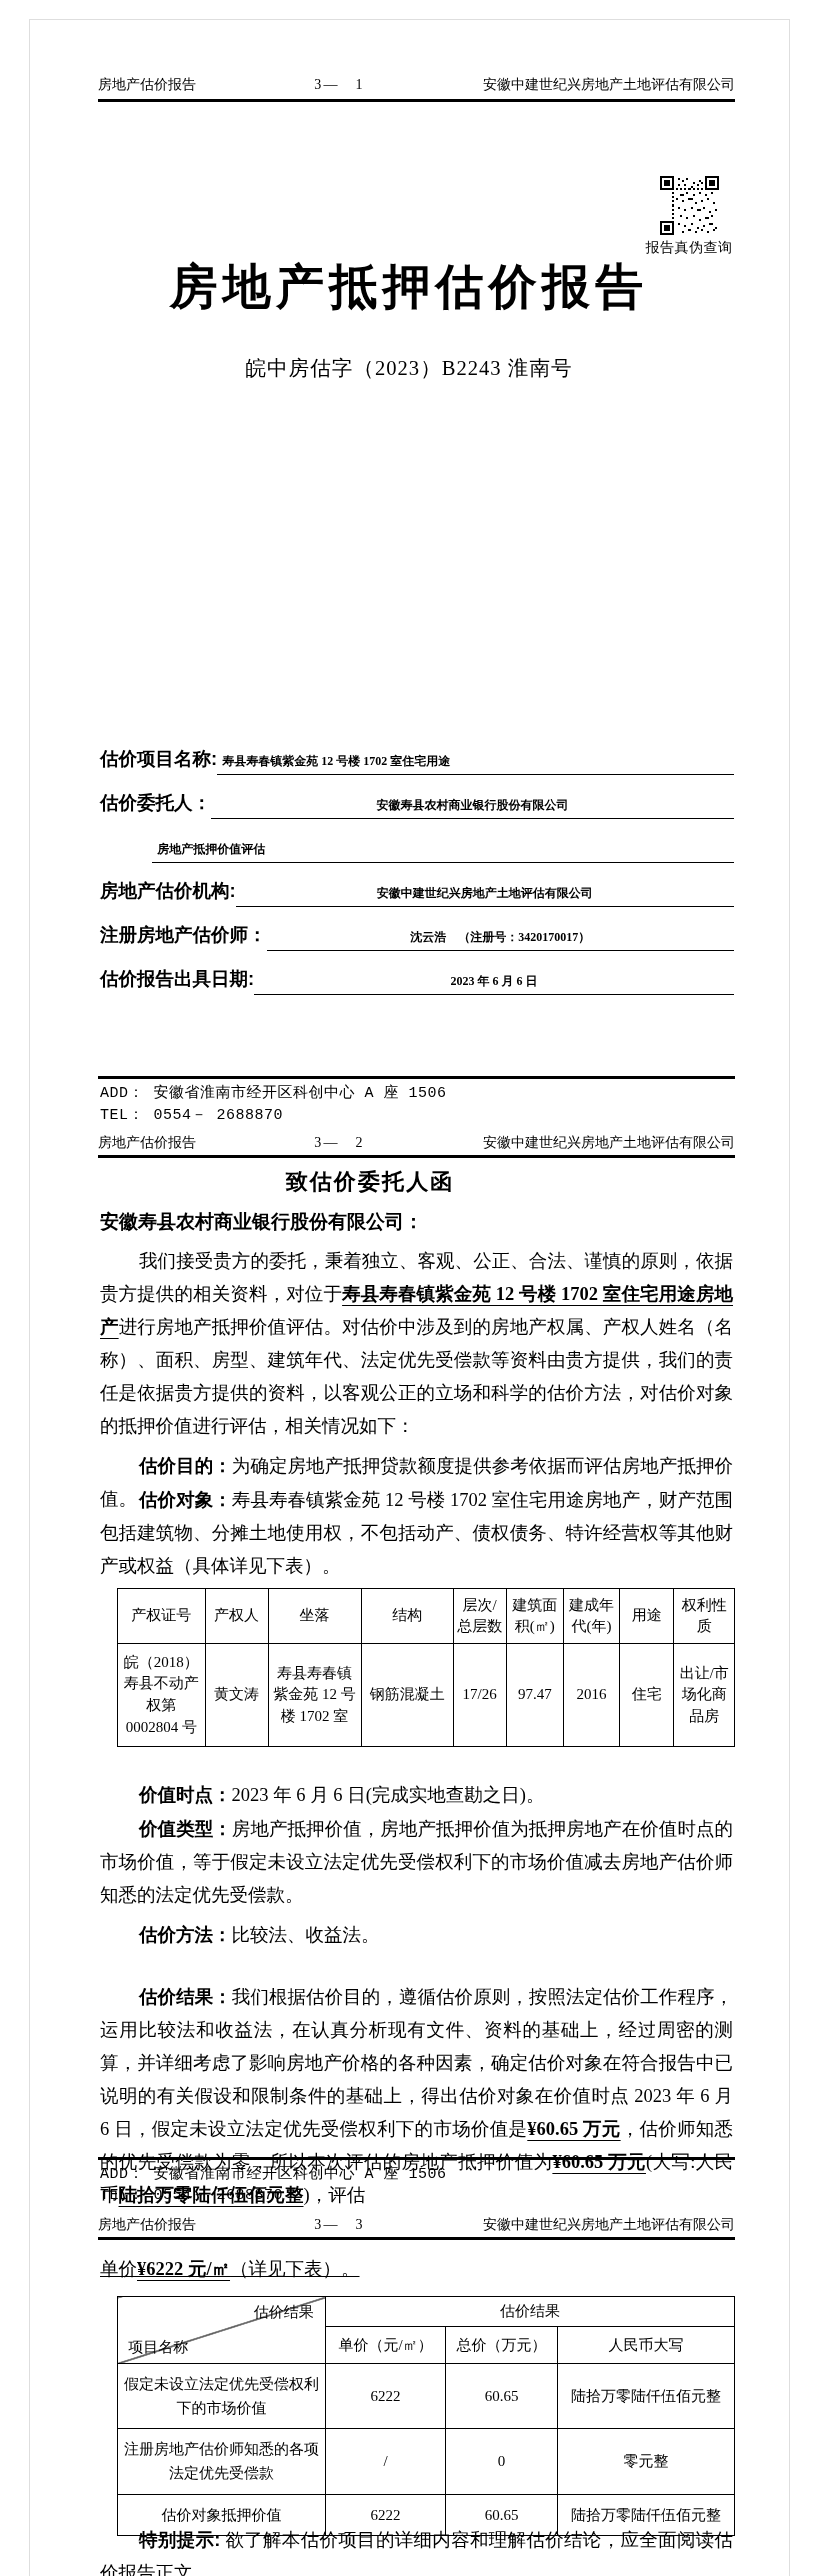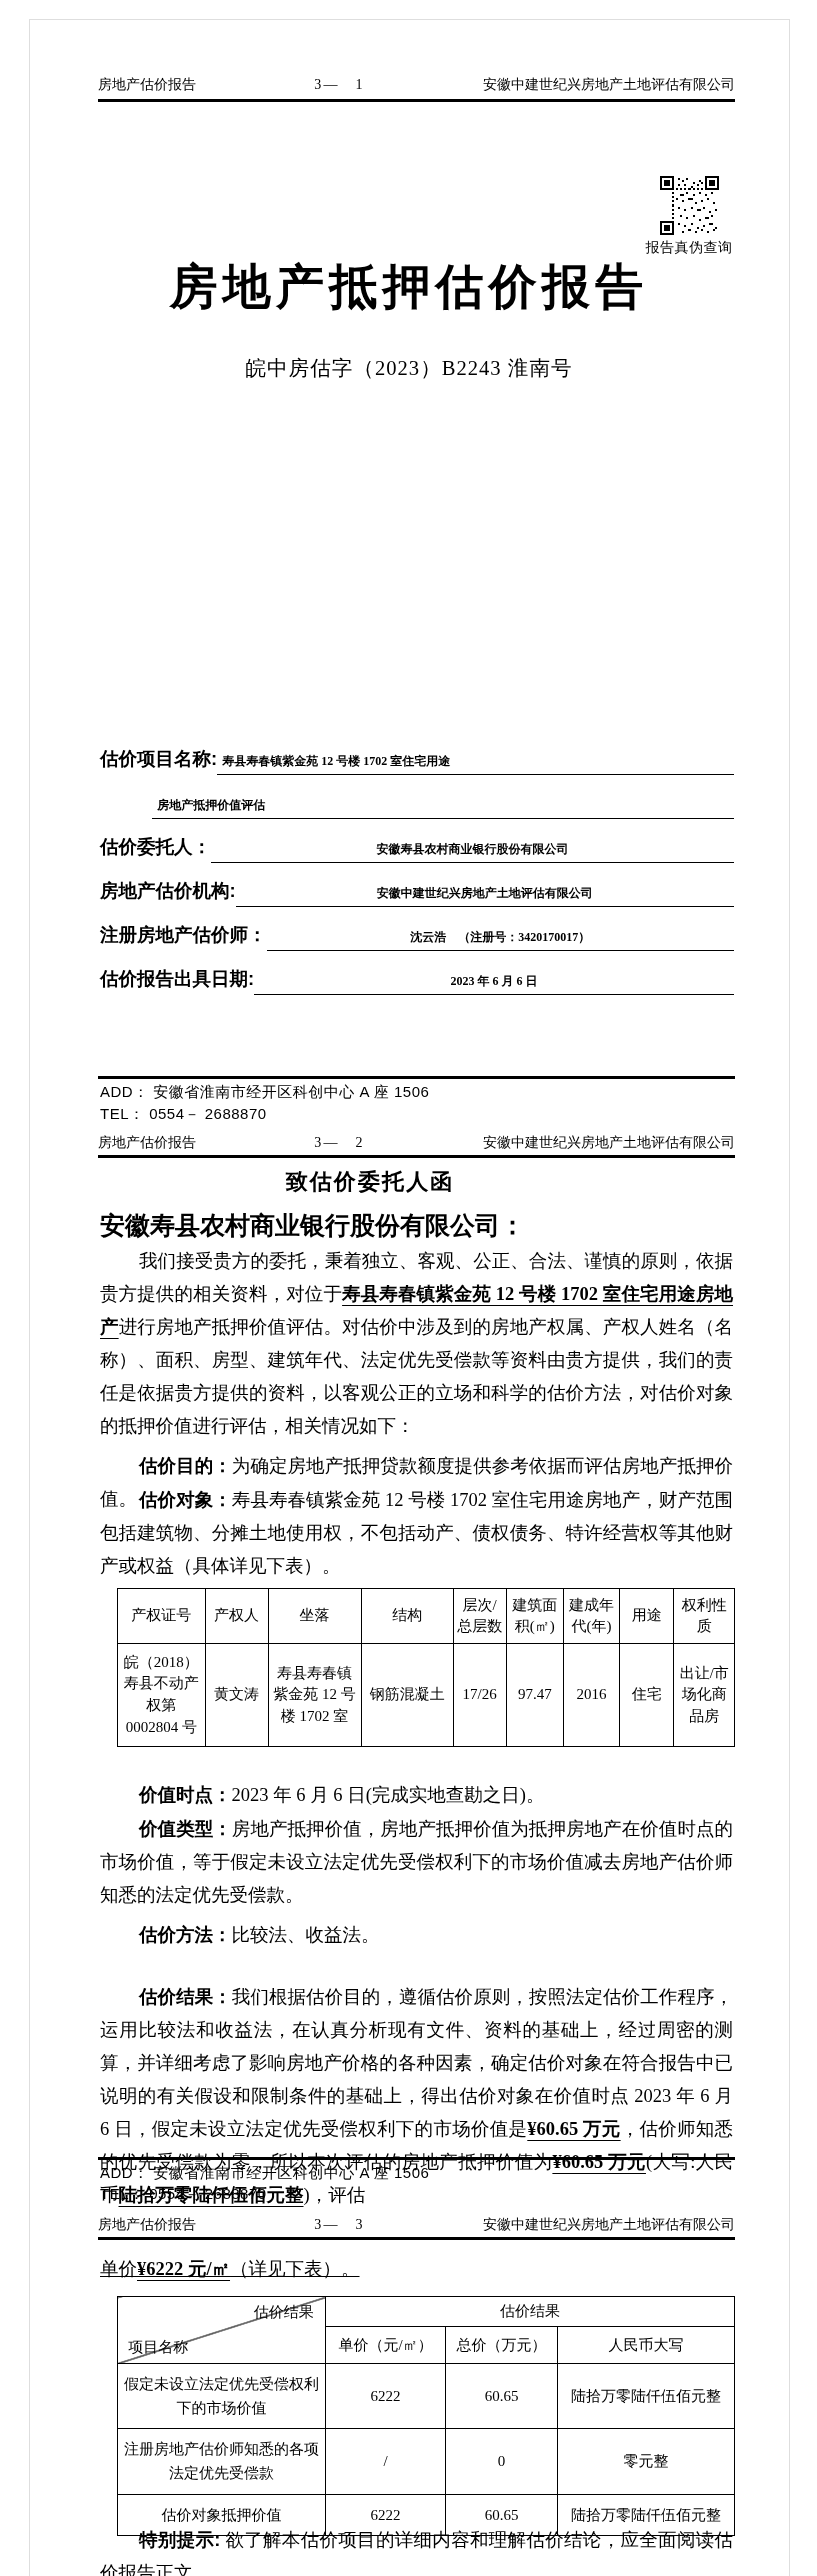--- a/index.html
+++ b/index.html
@@ -8,40 +8,40 @@
     font-family:"Liberation Serif","DejaVu Serif",serif;
     -webkit-font-smoothing:antialiased;
   }
   .abs{position:absolute;}
   .page-frame{left:29px;top:18.5px;width:759px;height:3262px;border:0.5px solid #dedede;}
   
   .runhdr{left:98px;width:637px;display:flex;justify-content:space-between;align-items:baseline;font-size:14px;}
   .runhdr .mid{letter-spacing:2.1px;}
   .rule{left:98px;width:637px;background:#000;}
   .h5{height:2.6px;}.h6{height:3.1px;}
-  .addr-line{left:100px;font-size:15px;letter-spacing:0.5px;font-family:Liberation Sans, sans-serif;}
+  .addr-line{left:100px;font-size:15px;letter-spacing:0.5px;font-family:Liberation Mono, monospace;}
   
   .qr-box{width:118px;display:flex;flex-direction:column;align-items:center;}
   .qr-caption{font-size:14px;margin-top:4.1px;letter-spacing:0.5px;}
   .doc-title{left:0;width:818px;text-align:center;font-size:48px;font-weight:bold;letter-spacing:5.2px;}
   .doc-no{left:0;width:818px;text-align:center;font-size:20.6px;letter-spacing:1px;}
   .fields{left:100px;width:634px;}
   .frow{display:flex;align-items:flex-end;height:44px;}
   .flbl{font-family:"Liberation Sans","DejaVu Sans",sans-serif;font-weight:bold;font-size:18.5px;white-space:nowrap;padding-bottom:4.1px;}
   .ghost{visibility:hidden;}
   .fval{flex:1;border-bottom:1.5px solid #000;font-size:12px;font-weight:bold;padding:0 5.2px 4.1px;text-align:center;white-space:nowrap;}
   .fval.left{text-align:left;}
   .sp100{margin-left:52px;}
   
   .para{left:100px;width:633px;font-size:18.5px;line-height:33px;text-align:justify;text-indent:39px;}
   .para.noindent{text-indent:0;text-decoration:underline;}
   .plabel{font-family:"Liberation Sans","DejaVu Sans",sans-serif;font-weight:bold;}
   .ub{font-weight:bold;text-decoration:underline;text-underline-offset:4.6px;text-decoration-thickness:1px;}
   .letter-title{left:0;width:740px;text-align:center;font-size:22px;font-weight:bold;letter-spacing:2.1px;}
-  .addressee{left:100px;font-size:25px;font-family:"Liberation Sans","DejaVu Sans",sans-serif;font-weight:bold;}
+  .addressee{left:100px;font-size:19px;font-family:"Liberation Sans","DejaVu Sans",sans-serif;font-weight:bold;}
   
   table{border-collapse:collapse;table-layout:fixed;width:618px;font-size:15px;}
   td{border:1px solid #000;text-align:center;vertical-align:middle;padding:3.1px 2.1px;}
   .t1 .hd{line-height:20.6px;padding:6.2px 2.1px;}
   .t1 .dt{line-height:21.6px;padding:8.2px 3.1px;}
   .t2 .grp{padding:5.2px 2.1px;}
   .t2 .sub{padding:8.2px 2.1px;}
   .t2 .dt{line-height:24px;padding:8.2px 4.1px;}
   .corner{position:relative;padding:0;background-image:linear-gradient(to bottom right,transparent calc(50% - 0.8px),#000 calc(50% - 0.3px),#000 calc(50% + 0.3px),transparent calc(50% + 0.8px));}
   .corner .c-top{position:absolute;top:6.2px;right:11.3px;font-size:15px;}
@@ -142,25 +142,25 @@
 
 <div class="abs doc-title" style="top:255px;">房地产抵押估价报告</div>
 <div class="abs doc-no" style="top:354px;">皖中房估字（2023）B2243 淮南号</div>
 
 <div class="abs fields" style="top:731px;">
   <div class="frow">
     <span class="flbl">估价项目名称:</span>
     <span class="fval left">寿县寿春镇紫金苑 12 号楼 1702 室住宅用途</span>
   </div>
   <div class="frow">
-    <span class="fval left sp100">房地产抵押价值评估</span>
-  </div>
-  <div class="frow">
     <span class="flbl">估价委托人：</span>
     <span class="fval">安徽寿县农村商业银行股份有限公司</span>
+  </div>
+  <div class="frow">
+    <span class="fval left sp100">房地产抵押价值评估</span>
   </div>
   <div class="frow">
     <span class="flbl">房地产估价机构:</span>
     <span class="fval">安徽中建世纪兴房地产土地评估有限公司</span>
   </div>
   <div class="frow">
     <span class="flbl">注册房地产估价师：</span>
     <span class="fval">沈云浩　（注册号：3420170017）</span>
   </div>
   <div class="frow">

